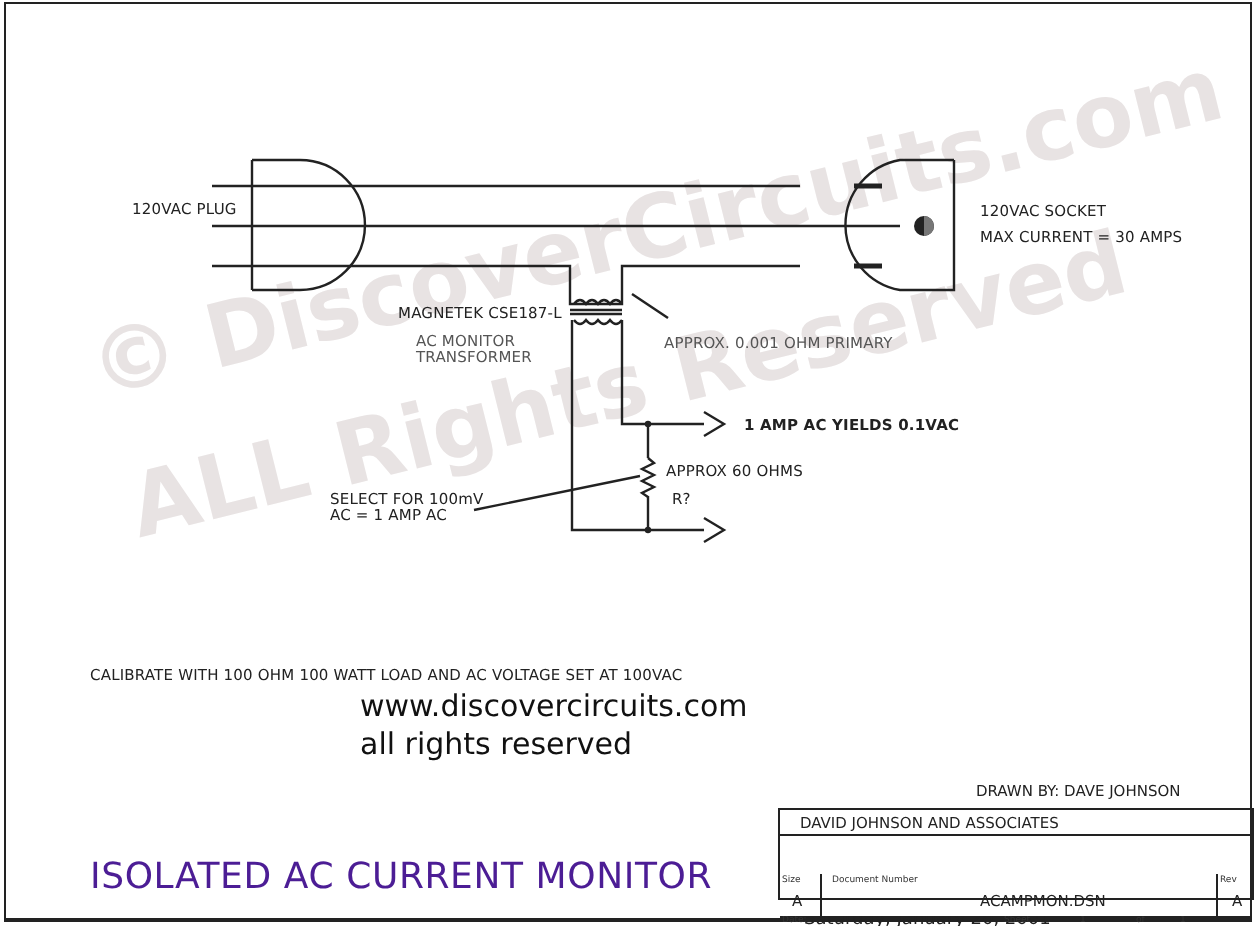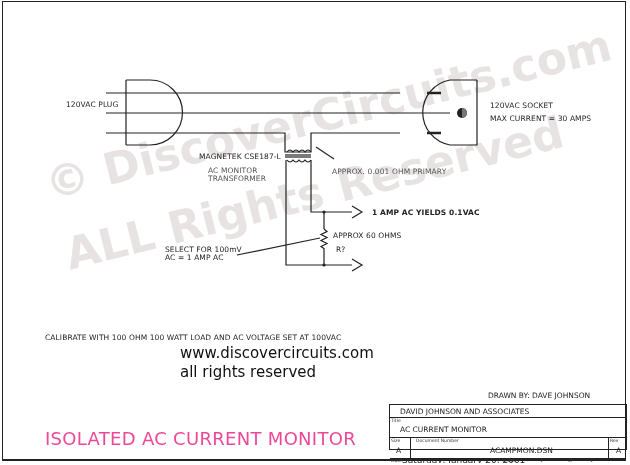--- a/index.html
+++ b/index.html
@@ -3,21 +3,21 @@
   <meta charset="utf-8">
   <style>
     html, body { margin: 0; padding: 0; background: #ffffff; }
     body { width: 630px; height: 465px; position: relative; overflow: hidden; font-family: "DejaVu Sans", sans-serif; }
     .frame { position: absolute; left: 2px; top: 1px; width: 624px; height: 460px; border: 1px solid #222; border-top-width: 1px; border-bottom: 2px solid #222; box-sizing: border-box; }
     svg.schem { position: absolute; left: 0; top: 0; }
     .lbl { position: absolute; font-size: 7.5px; color: #222; white-space: nowrap; letter-spacing: 0.1px; line-height: 9px; }
     .lbl.faint { color: #555; }
     .watermark { position: absolute; font-family: "DejaVu Sans", sans-serif; font-weight: bold; color: #e8e3e3; white-space: nowrap; transform-origin: left top; pointer-events: none; }
     .website { position: absolute; left: 180px; top: 344px; width: 220px; text-align: left; font-size: 15px; line-height: 19px; color: #111; }
-    .main-title { position: absolute; left: 45px; top: 428px; font-size: 18px; color: #ec4899; letter-spacing: 0.3px; text-align: right; }
+    .main-title { position: absolute; left: 45px; top: 428px; font-size: 18px; color: #4c1d95; letter-spacing: 0.3px; text-align: right; }
     .drawn-by { position: absolute; left: 488px; top: 391px; font-size: 7.5px; color: #222; }
     .tb { position: absolute; left: 389px; top: 404px; width: 238px; height: 46px; border: 1px solid #222; box-sizing: border-box; font-size: 7.5px; color: #222; }
     .tb .row { position: absolute; left: 0; right: 0; border-bottom: 1px solid #222; }
     .tb .tiny { position: absolute; font-size: 4.5px; color: #333; }
     .tb .vline { position: absolute; top: 0; bottom: 0; border-left: 1px solid #222; }
   </style>
 </head>
 <body>
 
 <div class="frame"></div>
@@ -84,24 +84,20 @@
   <div>www.discovercircuits.com</div>
   <div>all rights reserved</div>
 </div>
 <div class="main-title">ISOLATED AC CURRENT MONITOR</div>
 <div class="drawn-by">DRAWN BY: DAVE JOHNSON</div>
 
 <div class="tb">
   <div class="row" style="top:0; height:12px;">
     <span style="position:absolute; left:10px; top:2px;">DAVID JOHNSON AND ASSOCIATES</span>
   </div>
-  <div class="row" style="top:12px; height:20px;">
-    <span class="tiny" style="left:1px; top:1px;">Title</span>
-    <span style="position:absolute; left:10px; top:8px;">AC CURRENT MONITOR</span>
-  </div>
   <div class="row" style="top:32px; height:21px;">
     <span class="tiny" style="left:1px; top:1px;">Size</span>
     <span style="position:absolute; left:6px; top:9px;">A</span>
     <div class="vline" style="left:20px;"></div>
     <span class="tiny" style="left:26px; top:1px;">Document Number</span>
     <span style="position:absolute; left:100px; top:9px;">ACAMPMON.DSN</span>
     <div class="vline" style="left:218px;"></div>
     <span class="tiny" style="left:220px; top:1px;">Rev</span>
     <span style="position:absolute; left:226px; top:9px;">A</span>
   </div>

